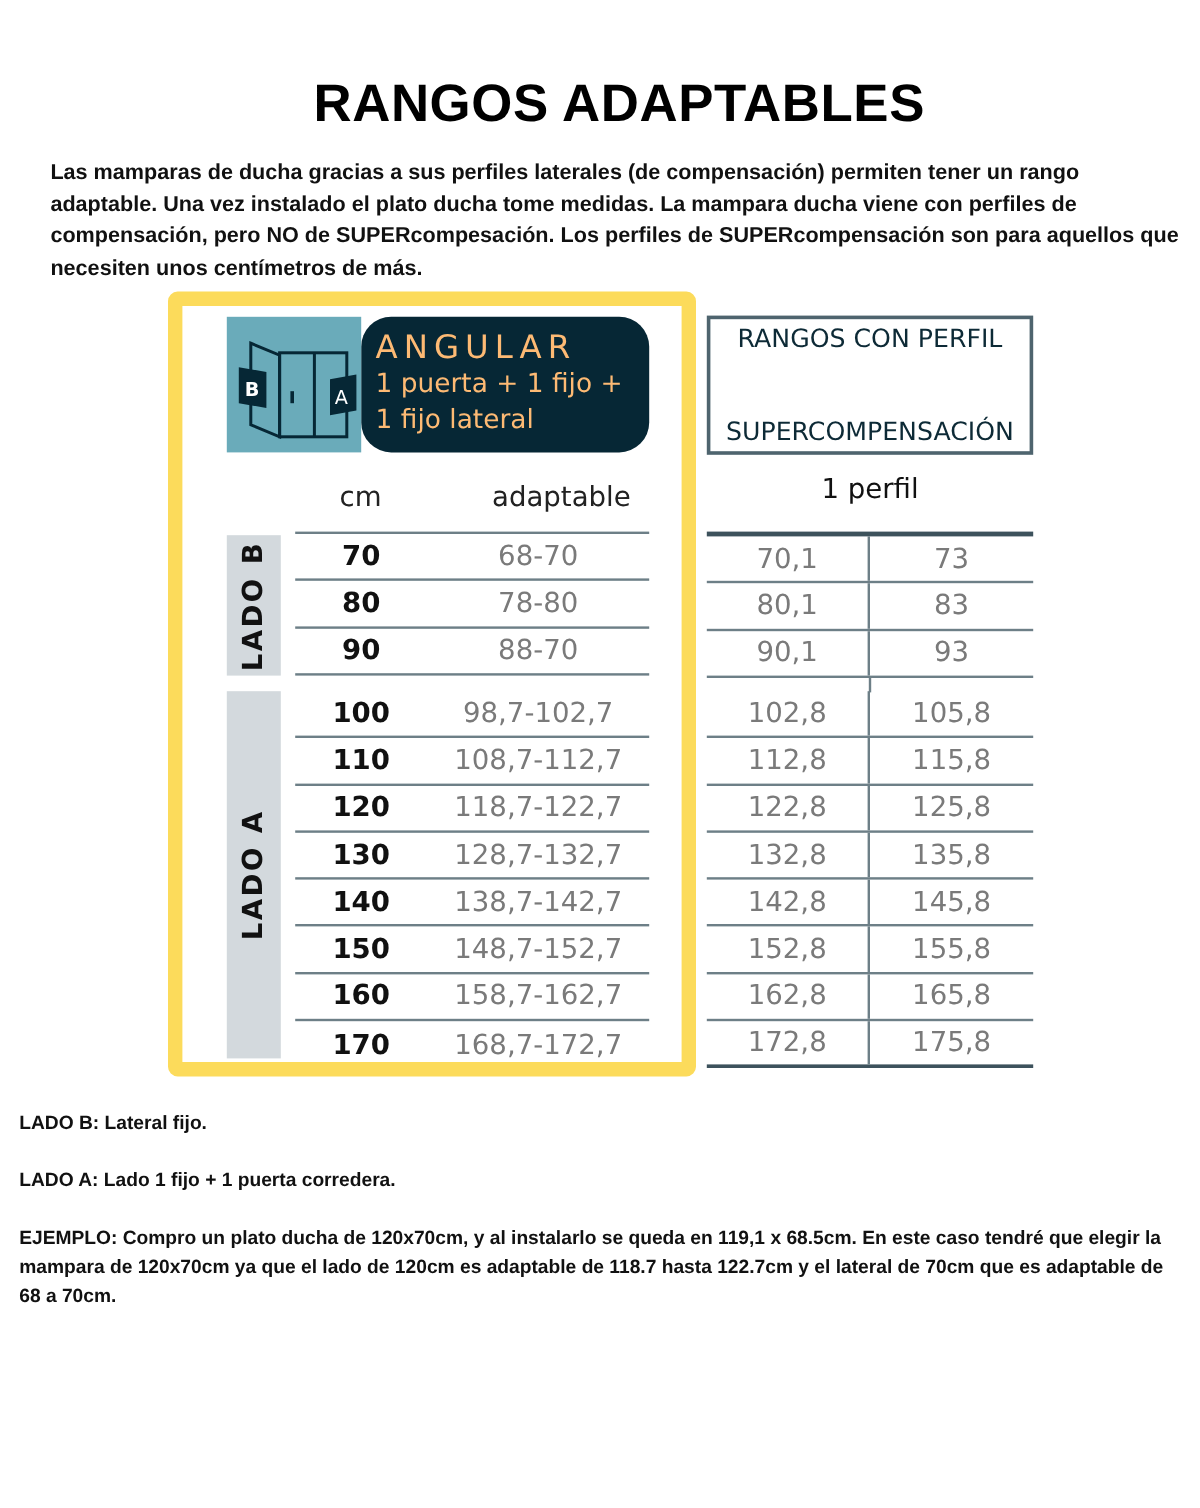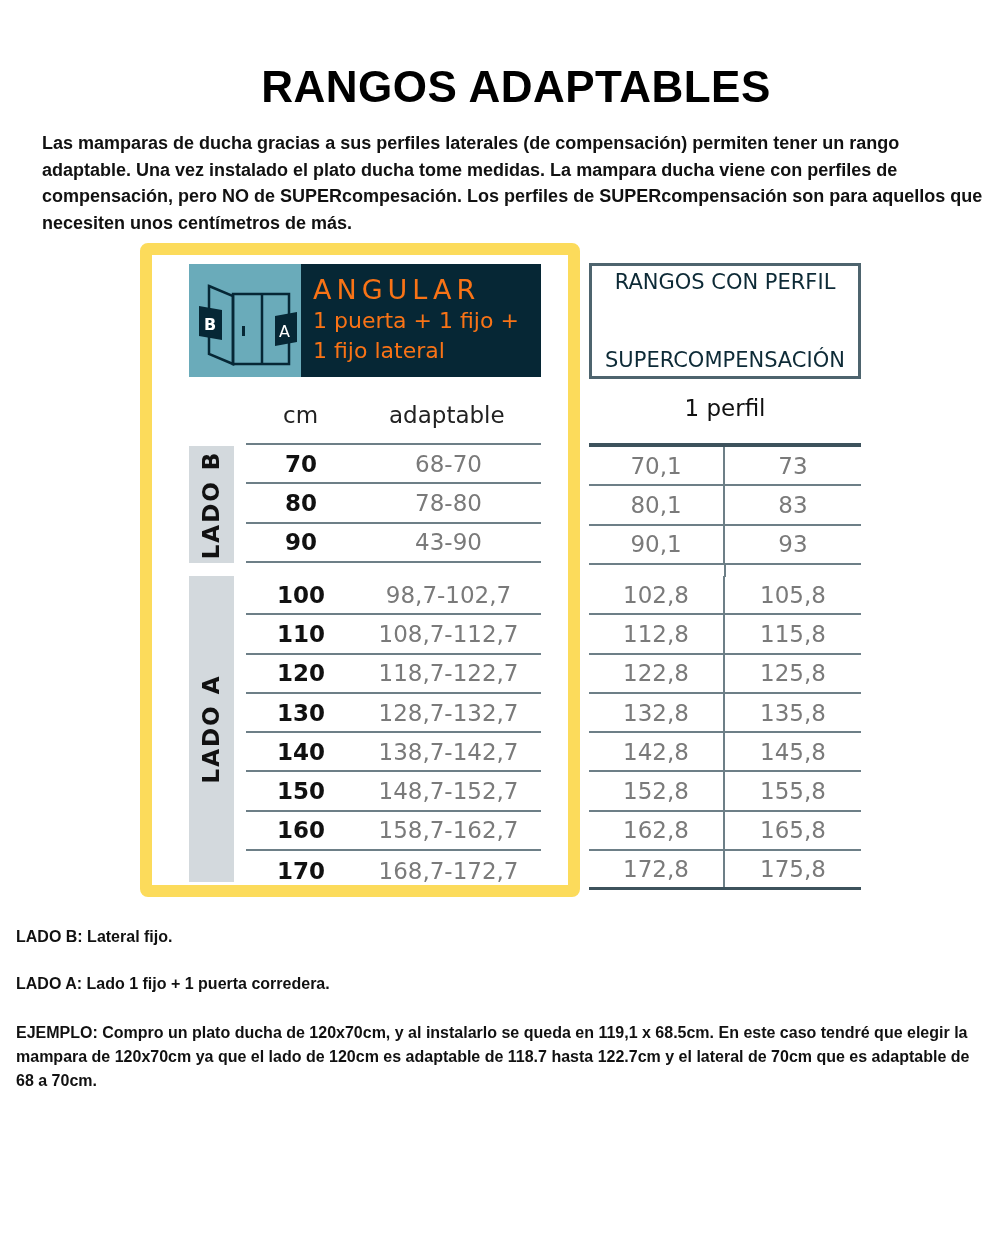--- a/index.html
+++ b/index.html
@@ -21,22 +21,23 @@
   .frame {
     position: absolute; left: 140px; top: 243px; width: 440px; height: 654px;
     border: 12px solid #fcdb5b; border-radius: 8px; background: #fff;
     overflow: hidden;
   }
   .hdr {
     position: absolute; left: 189px; top: 264px; width: 352px; height: 113px; display: flex;
   }
   .hdr-icon { width: 112px; height: 113px; background: #6aabba; position: relative; }
   .hdr-text {
-    flex: 1; background: #062735; color: #f97316; padding: 10px 0 0 12px;
+    flex: 1; background: #062735; color: #fdba74; padding: 10px 0 0 12px;
     font-family: "DejaVu Sans", sans-serif;
+    border-radius: 25px;
   }
   .hdr-text .h1 { font-size: 27px; letter-spacing: 5px; line-height: 32px; }
   .hdr-text .h2 { font-size: 22px; line-height: 30px; }
 
   .colhead {
     position: absolute; top: 402px; font-family: "DejaVu Sans", sans-serif; font-size: 23px; color: #222;
   }
 
   .side-label {
     position: absolute; left: 189px; width: 45px; background: #d3d9dd;
@@ -107,42 +108,42 @@
     </svg>
   </div>
   <div class="hdr-text">
     <div class="h1">ANGULAR</div>
     <div class="h2">1 puerta + 1 fijo +</div>
     <div class="h2">1 fijo lateral</div>
   </div>
 </div>
 
 <div class="colhead" style="left:283px">cm</div>
-<div class="colhead" style="left:389px">adaptable</div>
+<div class="colhead" style="left:410px">adaptable</div>
 <div style="position:absolute;left:246px;top:443px;width:295px;height:2px;background:#6d7f87"></div>
 
 <div class="side-label" style="top:446px;height:117px">
   <span>LADO B</span>
 </div>
 <div class="side-label" style="top:576px;height:306px">
   <span>LADO A</span>
 </div>
 
 <div class="rows" style="top:445px">
   <div class="row">
       <span class="cm">70</span>
       <span class="ad">68-70</span>
     </div>
   <div class="row">
       <span class="cm">80</span>
       <span class="ad">78-80</span>
     </div>
   <div class="row">
       <span class="cm">90</span>
-      <span class="ad">43-90</span>
+      <span class="ad">88-70</span>
     </div>
 </div>
 
 <div class="rows" style="top:576px">
   <div class="row">
       <span class="cm">100</span>
       <span class="ad">98,7-102,7</span>
     </div>
   <div class="row">
       <span class="cm">110</span>

